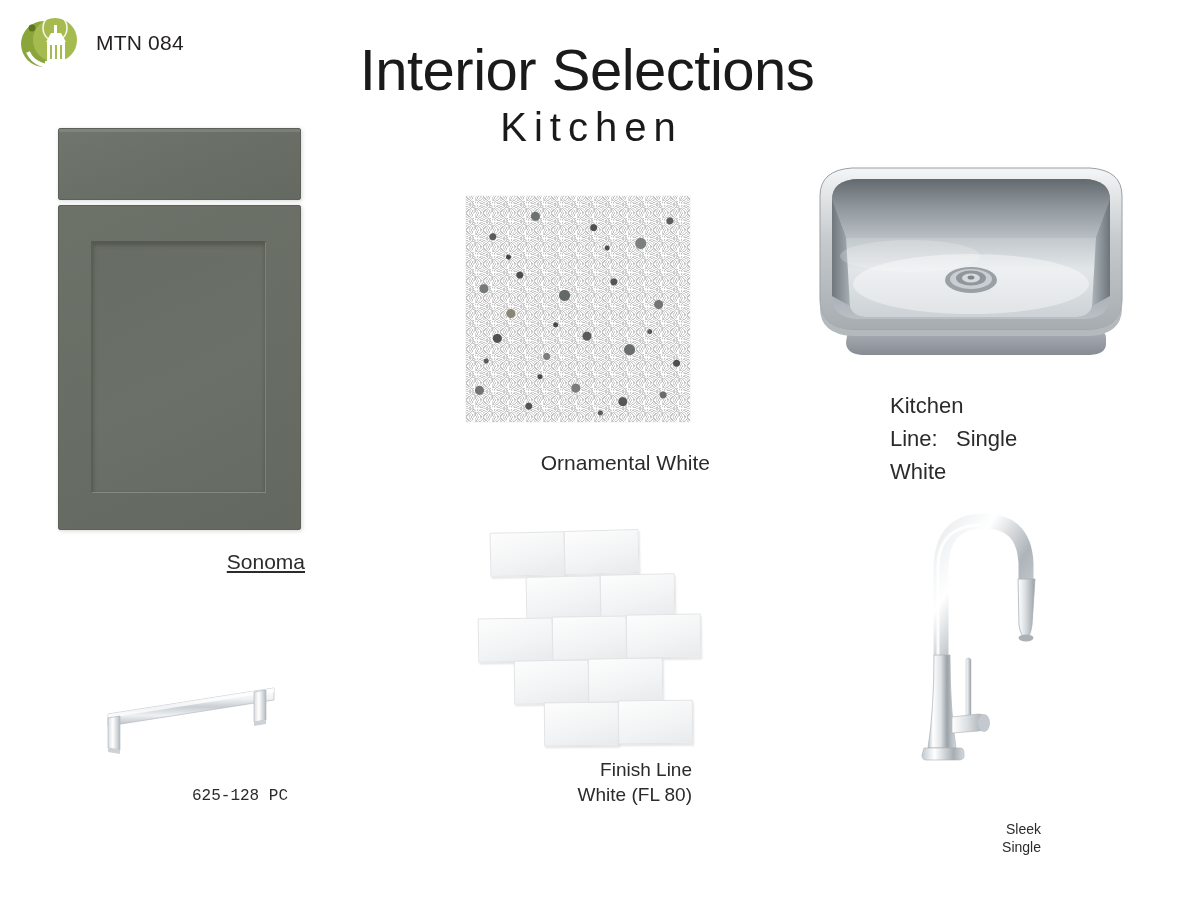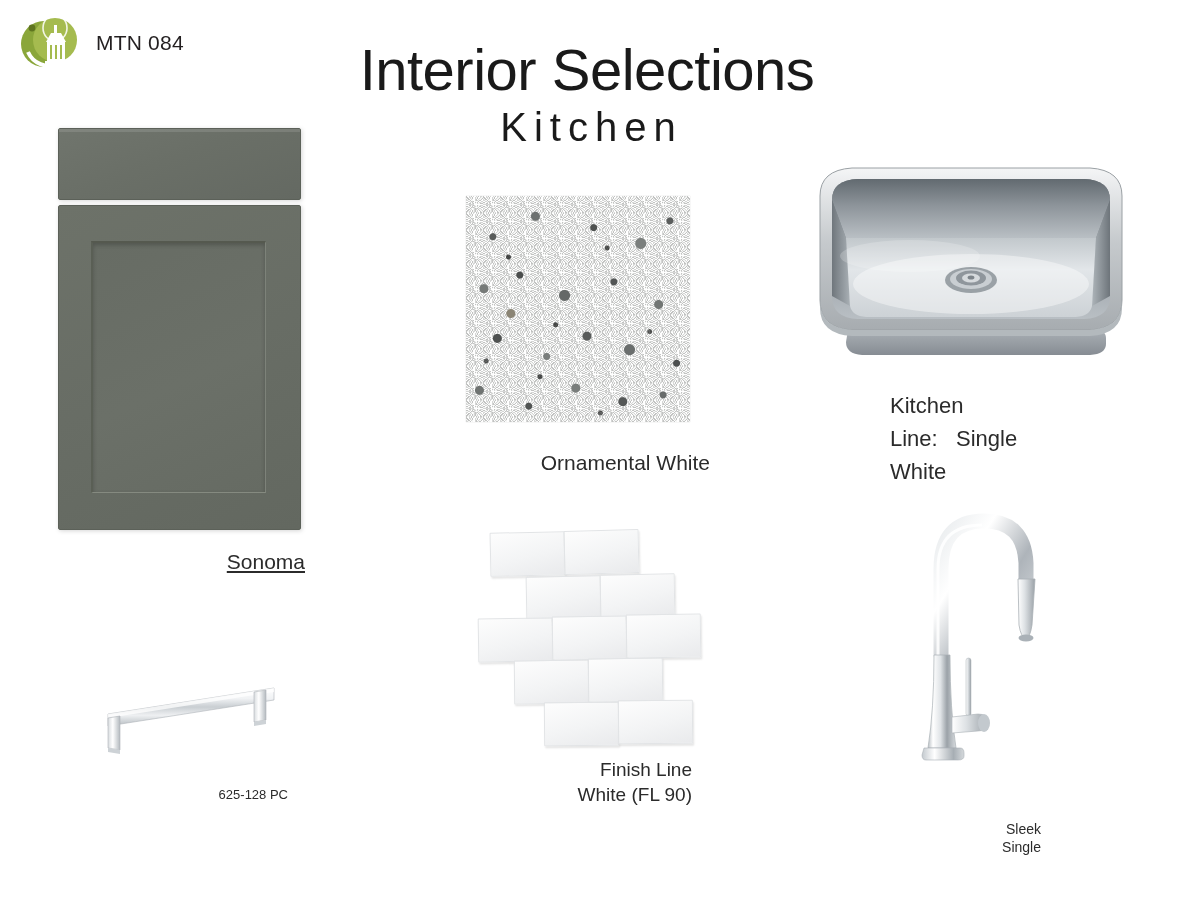--- a/index.html
+++ b/index.html
@@ -208,21 +208,21 @@
   .pull {
     position: absolute;
     left: 88px;
     top: 676px;
     width: 215px;
     height: 80px;
   }
 
   
   .cap-cabinet { left: 53px;  top: 548px; width: 252px; font-size: 21px; text-decoration: underline; }
-  .cap-pull    { left: 103px; top: 786px; width: 185px; font-size: 13px; }
+  .cap-pull    { left: 103px; top: 786px; width: 185px; font-size: 16px; font-family: Liberation Mono, monospace; }
   .cap-granite { left: 448px; top: 449px; width: 262px; font-size: 21px; }
   .cap-tile    { left: 500px; top: 757px; width: 192px; font-size: 19px; }
   .cap-sink    {
     left: 890px; top: 389px; width: 210px;
     text-align: left; font-size: 22px; line-height: 1.5;
   }
   .cap-faucet  { left: 925px; top: 784px; width: 116px; font-size: 14px; margin-top: 36px; }
   .cap-sink .sp { white-space: pre; }
 </style>
 </head>
@@ -306,21 +306,21 @@
     <div class="tile" style="left:2px;   top:90px;  width:73px; height:42px; transform:rotate(-0.8deg);"></div>
     <div class="tile" style="left:76px;  top:88px;  width:73px; height:42px; transform:rotate(-0.8deg);"></div>
     <div class="tile" style="left:150px; top:86px;  width:73px; height:42px; transform:rotate(-0.8deg);"></div>
     <div class="tile" style="left:38px;  top:132px; width:73px; height:42px; transform:rotate(-0.6deg);"></div>
     <div class="tile" style="left:112px; top:130px; width:73px; height:42px; transform:rotate(-0.6deg);"></div>
     <div class="tile" style="left:68px;  top:174px; width:73px; height:42px; transform:rotate(-0.5deg);"></div>
     <div class="tile" style="left:142px; top:172px; width:73px; height:42px; transform:rotate(-0.5deg);"></div>
   </div>
   <div class="caption cap-tile">
     <div>Finish Line</div>
-    <div>White (FL 90)</div>
+    <div>White (FL 80)</div>
   </div>
 
   <div class="sink">
     <svg viewBox="0 0 358 212" width="358" height="212" aria-hidden="true">
       <defs>
         <linearGradient id="rimG" x1="0" y1="0" x2="0" y2="1">
           <stop offset="0%" stop-color="#f4f5f6"></stop>
           <stop offset="45%" stop-color="#c6cacd"></stop>
           <stop offset="100%" stop-color="#a7acb0"></stop>
         </linearGradient>

